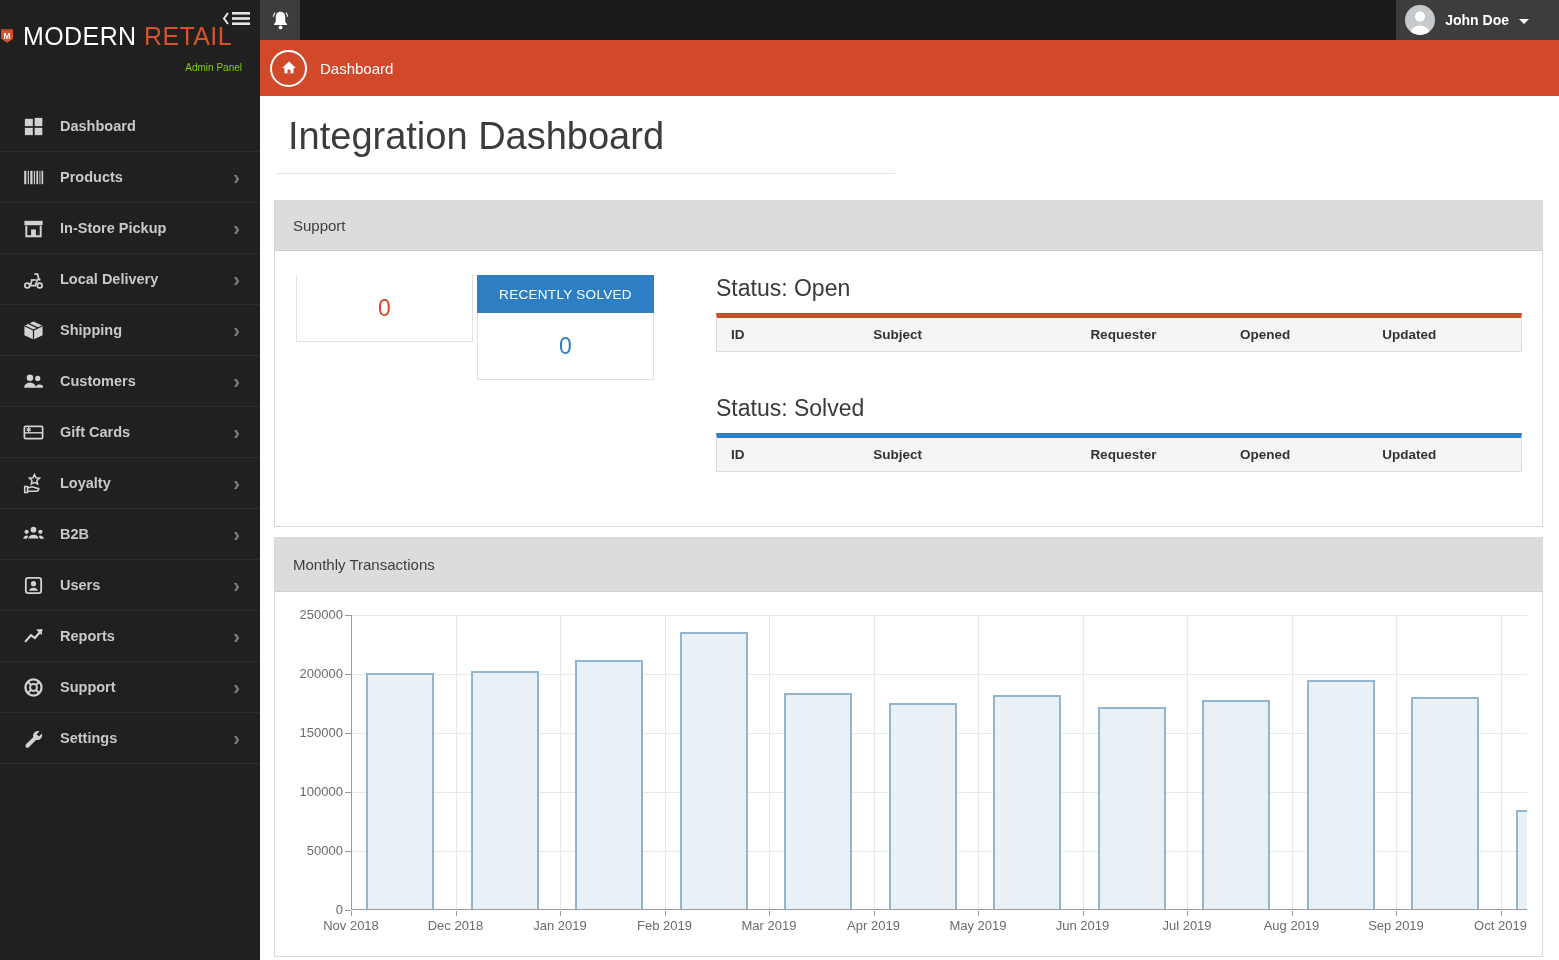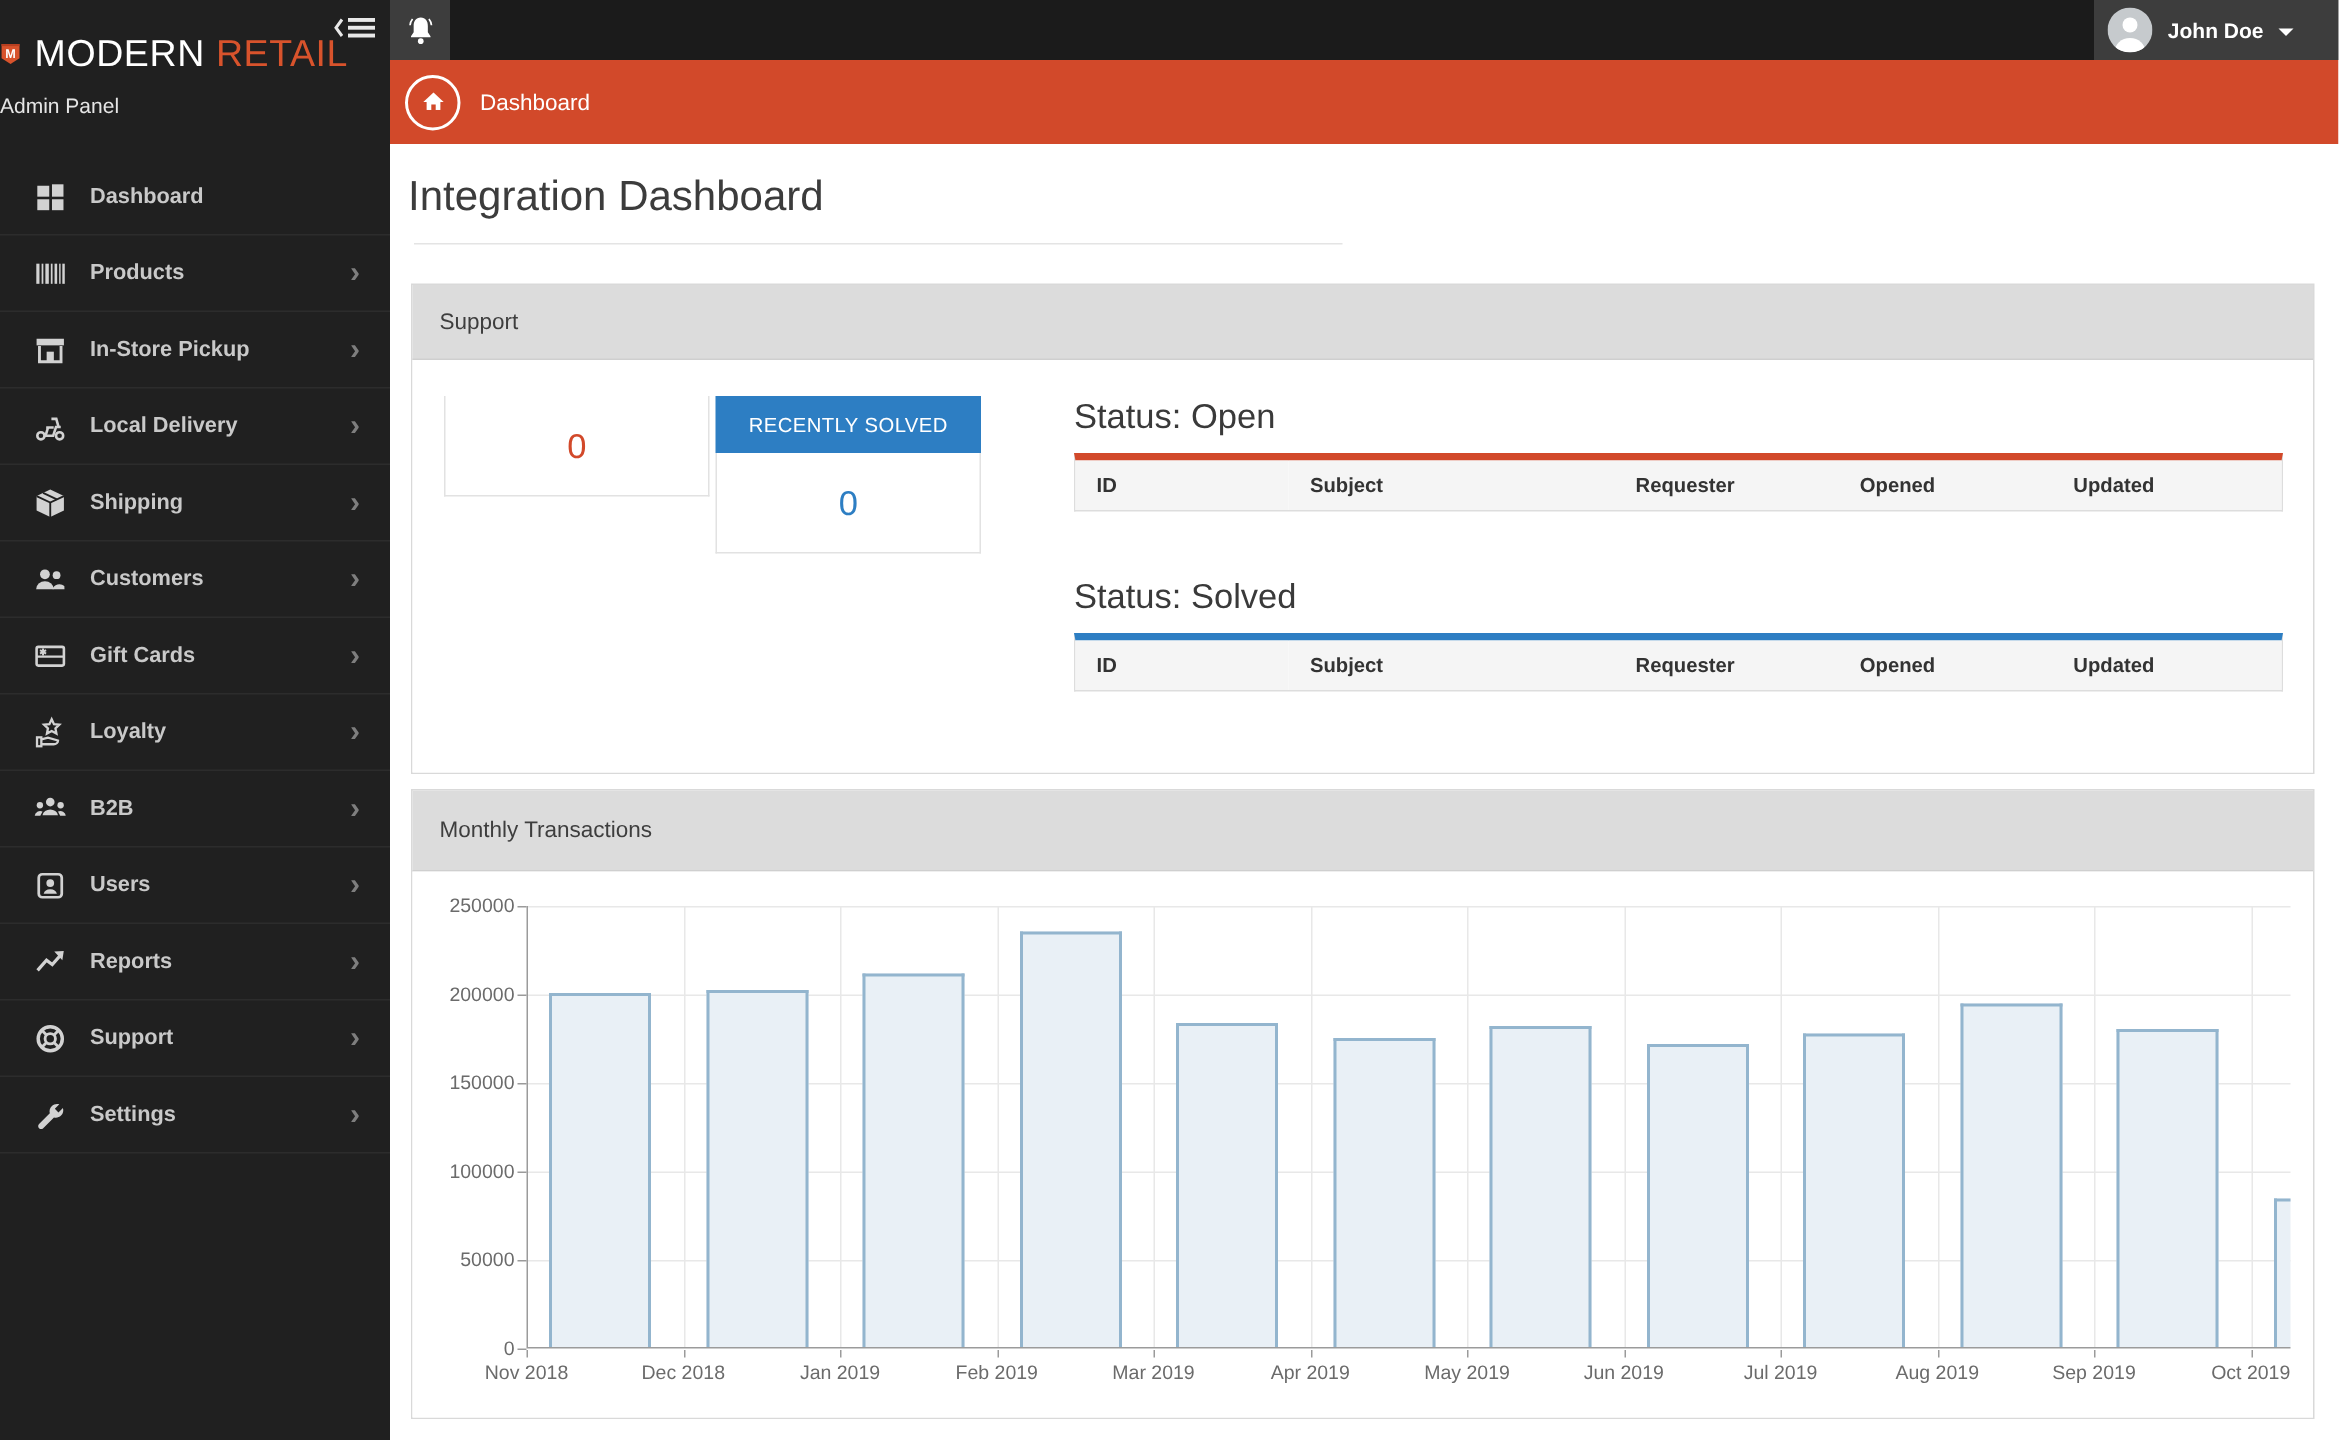--- a/index.html
+++ b/index.html
@@ -12,21 +12,21 @@
   *{box-sizing:border-box;margin:0;padding:0}
   html,body{width:1559px;height:960px;overflow:hidden;background:#fff;
     font-family:"Liberation Sans", sans-serif;position:relative}
 
   
   .sidebar{position:absolute;left:0;top:0;width:260px;height:960px;background:var(--sidebar-bg);z-index:3}
   .sidebar-toggle{position:absolute;top:10px;right:8px;cursor:pointer;display:flex;align-items:center}
   .logo-row{display:flex;align-items:center;justify-content:center;margin-top:16px;padding-right:28px}
   .logo-text{font-size:25px;font-weight:normal;color:#fff;letter-spacing:.4px;margin-left:9px;white-space:nowrap}
   .logo-text .accent{color:#d8532c}
-  .admin-panel{text-align:left;color:#e5e5e5;font-size:14px;margin-top:6px;padding-right:18px}
+  .admin-panel{text-align:right;color:#84cc16;font-size:10px;margin-top:6px;padding-right:18px}
   .menu{margin-top:28px}
   .menu-item{height:51px;display:flex;align-items:center;padding:0 20px;border-bottom:1px solid #2c2c2c;cursor:pointer}
   .mi-icon{width:27px;display:flex;justify-content:center;align-items:center}
   .mi-label{margin-left:13px;font-size:14.5px;font-weight:bold;color:#c9c9c9}
   .mi-chevron{margin-left:auto;color:#7e7e7e;font-size:20px;line-height:1;font-weight:bold}
 
   
   .topbar{position:absolute;left:260px;top:0;right:0;height:40px;background:var(--topbar-bg);display:flex;z-index:2}
   .bell-btn{width:40px;height:40px;background:#3d3d3d;display:flex;align-items:center;justify-content:center;cursor:pointer}
   .topbar-spacer{flex:1}
@@ -34,21 +34,21 @@
   .user-name{color:#fff;font-size:14px;font-weight:bold}
   .caret{width:0;height:0;border-left:5px solid transparent;border-right:5px solid transparent;border-top:5px solid #fff;margin-top:2px}
 
   
   .breadcrumb{position:absolute;left:260px;top:40px;right:0;height:56px;background:var(--orange);display:flex;align-items:center;padding:0 10px;z-index:2}
   .home-badge{width:37px;height:37px;border:2px solid #fff;border-radius:50%;display:flex;align-items:center;justify-content:center;cursor:pointer;flex:none}
   .crumb-label{color:#fff;font-size:15px;margin-left:13px}
 
   
   .content{position:absolute;left:260px;top:96px;right:0;bottom:0;background:#fff;overflow:hidden}
-  .page-title{font-size:28px;font-weight:400;color:#3c3c3c;margin:19px 0 0 12px}
+  .page-title{font-size:38px;font-weight:400;color:#3c3c3c;margin:19px 0 0 28px}
   .title-rule{width:619px;border-bottom:1px solid #e4e4e4;margin:15px 0 0 16px;height:0}
 
   .panel{margin:26px 16px 0 14px;border:1px solid #d9d9d9}
   .panel-header{background:var(--panel-head);height:50px;display:flex;align-items:center;padding:0 18px;border-bottom:1px solid #cfcfcf}
   .panel-title{font-size:15px;color:#3e3e3e}
 
   
   .support-body{display:flex;padding:24px 20px 54px 21px;background:#fff}
   .support-left{width:358px;flex:none}
   .stat-row{display:flex;gap:4px}

